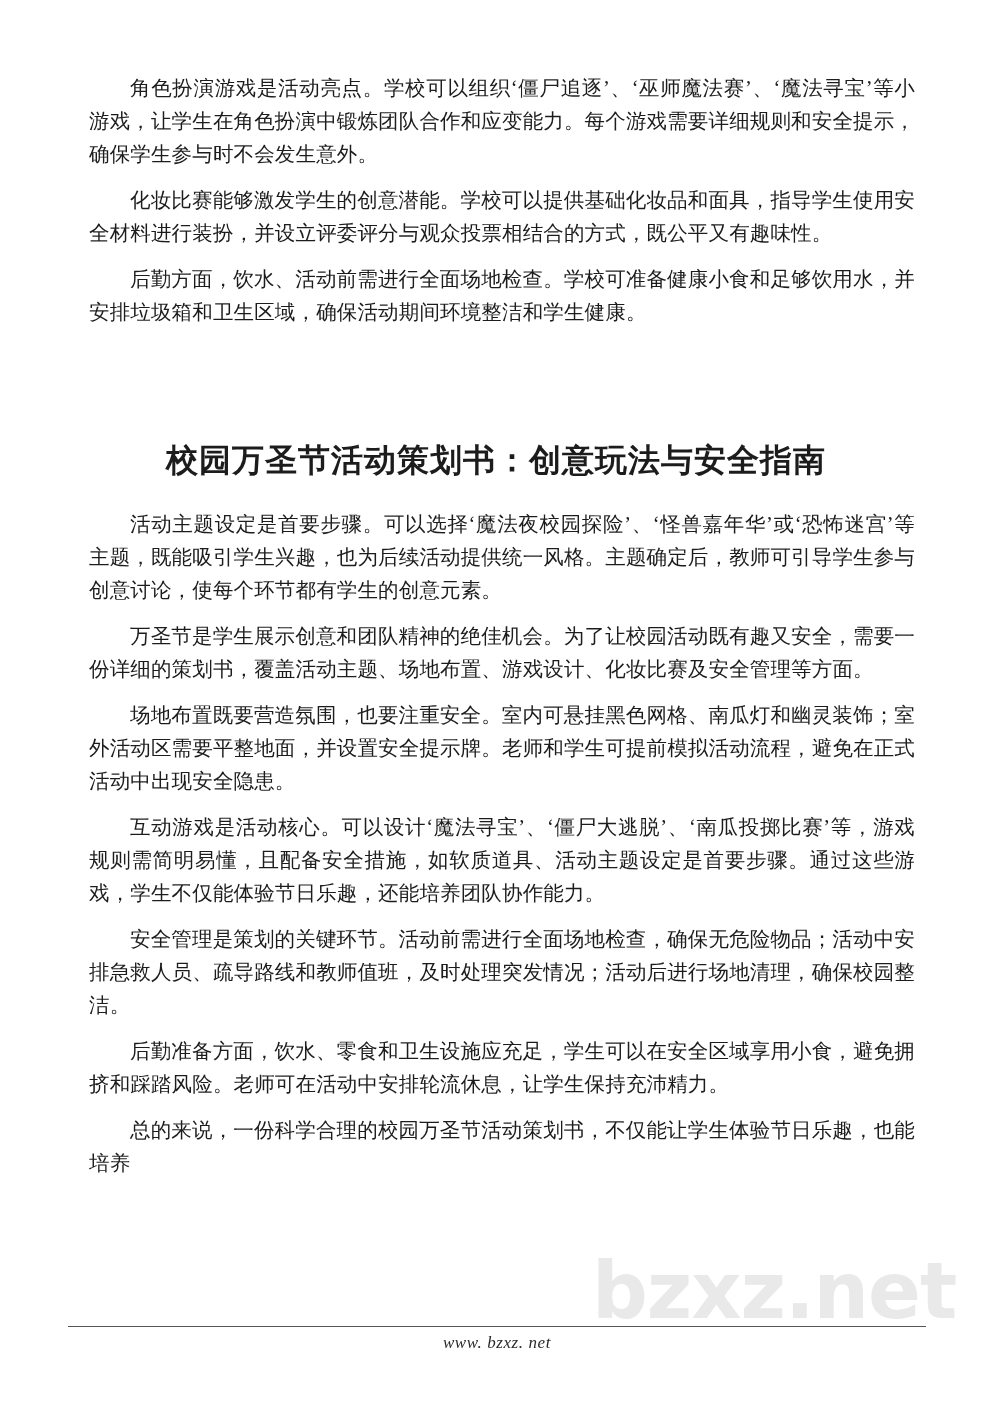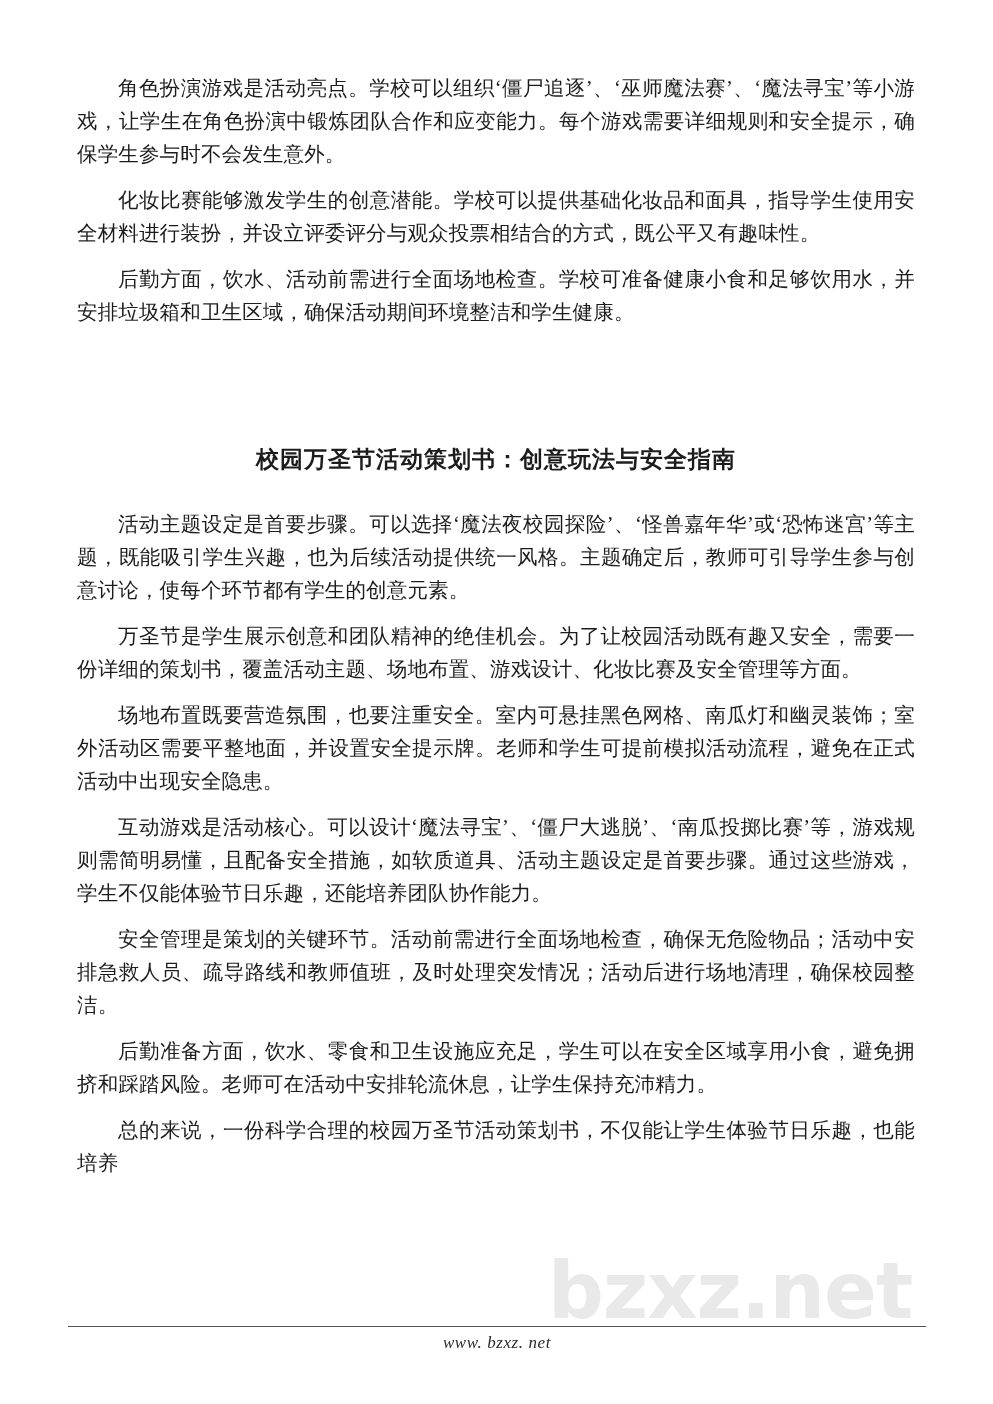--- a/index.html
+++ b/index.html
@@ -22,57 +22,57 @@
     top: 0;
     width: 993px;
     height: 1404px;
     box-sizing: border-box;
     padding: 72px 78px 0 77px;
   }
 
   
   .watermark {
     position: absolute;
-    left: 548px;
+    left: 592px;
     top: 1252px;
     font-family: "DejaVu Sans", "Liberation Sans", sans-serif;
     font-weight: 700;
     font-size: 78px;
     letter-spacing: -1px;
     color: #e9e9ea;
     line-height: 1;
     white-space: nowrap;
     z-index: 0;
     user-select: none;
   }
 
   .content {
     position: relative;
     z-index: 2;
   }
 
   p.para {
-    margin: 0 0 13px 0;
+    margin: 0 0 13px 12px;
     font-size: 20.5px;
     line-height: 33px;
     text-indent: 2em;
     text-align: justify;
     text-justify: inter-ideograph;
     letter-spacing: 0.15px;
     word-break: break-all;
   }
 
   .section-gap {
     height: 96px;
   }
 
   h1.doc-title {
     margin: 0 0 26px 0;
     padding: 0;
-    font-size: 23px;
+    font-size: 32px;
     line-height: 44px;
     font-weight: 700;
     text-align: center;
     letter-spacing: 1px;
   }
 
   
   .footer {
     position: absolute;
     left: 68px;

